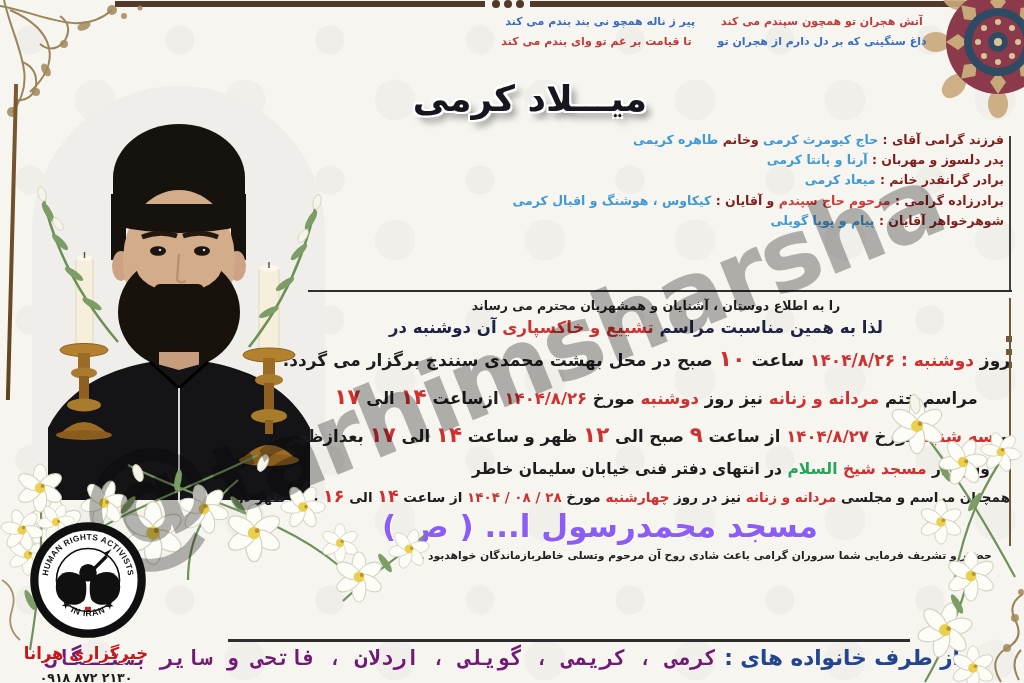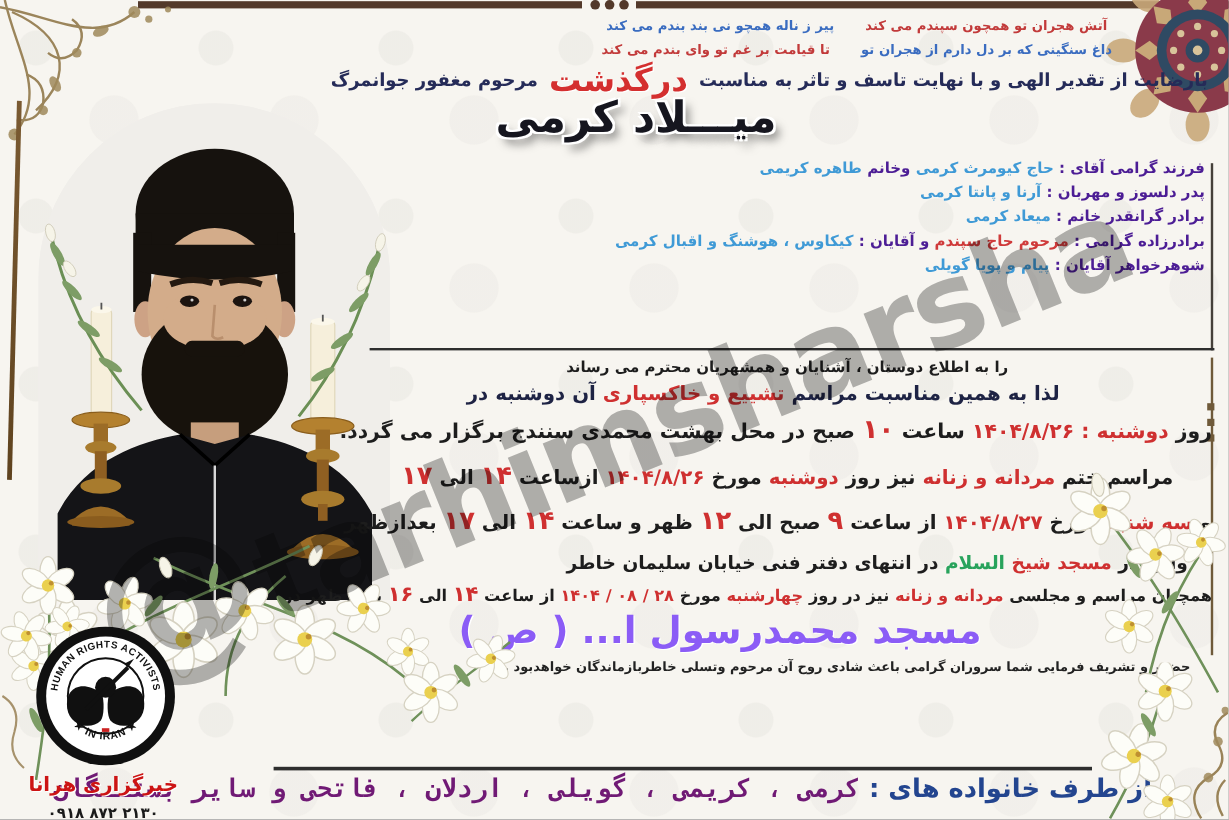--- a/index.html
+++ b/index.html
@@ -23,21 +23,21 @@
   .intro{left:270px;top:52px;width:742px;z-index:2;font-weight:700;font-size:15px;color:#252b58;}
   .intro .hl{color:#d42f2f;font-size:27px;font-weight:800;vertical-align:-4px;padding:0 4px;
     text-shadow:1px 1px 0 #fff;}
   
   .bigname{left:295px;top:78px;width:470px;z-index:2;text-align:center;font-size:36px;font-weight:800;
     color:#16161f;letter-spacing:-1px;
     text-shadow:-2px -2px 0 #fff,2px -2px 0 #fff,-2px 2px 0 #fff,2px 2px 0 #fff,5px 6px 7px rgba(40,40,40,.5);}
   
   .family{right:20px;top:130px;width:396px;z-index:2;font-size:12.5px;font-weight:700;text-align:right;}
   .fam-row{line-height:20.2px;white-space:nowrap;}
-  .fl{color:#4c1d95;} .fb{color:#3f9ad6;} .fr{color:#cf3a3a;}
+  .fl{color:#7f1d1d;} .fb{color:#3f9ad6;} .fr{color:#cf3a3a;}
   
   .rule{background:#2e2e2e;z-index:2;}
   .vline-dark{left:1009px;top:136px;width:2px;height:156px;background:#45403a;z-index:1;}
   .vline-brown{left:1009px;top:298px;width:2px;height:248px;background:#6f5a3a;z-index:1;}
   .vdot{left:1006px;width:6px;height:6px;background:#6f5a3a;z-index:2;}
   
   .body{left:302px;top:294px;width:708px;z-index:2;color:#1d1d1d;font-weight:700;}
   .body>div{white-space:nowrap;}
   .notice{font-size:12.5px;text-align:center;margin:4px 0 5px;}
   .occasion{font-size:16.5px;text-align:center;color:#1e2344;margin:0 40px 8px 0;}
@@ -167,25 +167,20 @@
     <div class="poem-line">
       <span class="p-red">آتش هجران تو همچون سپندم می کند</span>
       <span class="p-blue">پیر ز ناله همچو نی بند بندم می کند</span>
     </div>
     <div class="poem-line">
       <span class="p-blue">داغ سنگینی که بر دل دارم از هجران تو</span>
       <span class="p-red">تا قیامت بر غم تو وای بندم می کند</span>
     </div>
   </div>
 
-  <div class="abs intro rtl ctr">
-    <span>بارضایت از تقدیر الهی و با نهایت تاسف و تاثر به مناسبت</span>
-    <span class="hl">درگذشت</span>
-    <span>مرحوم مغفور جوانمرگ</span>
-  </div>
 
   <div class="abs bigname rtl">میـــلاد کرمی</div>
 
   <div class="abs photo">
     <svg width="293" height="414" viewBox="0 0 293 414">
       <rect width="293" height="414" fill="#f0eeea"></rect>
       <ellipse cx="147" cy="92" rx="66" ry="54" fill="#16120e"></ellipse>
       <rect x="81" y="92" width="132" height="50" fill="#16120e"></rect>
       <rect x="79" y="108" width="15" height="66" fill="#16120e"></rect>
       <rect x="199" y="108" width="15" height="66" fill="#16120e"></rect>

